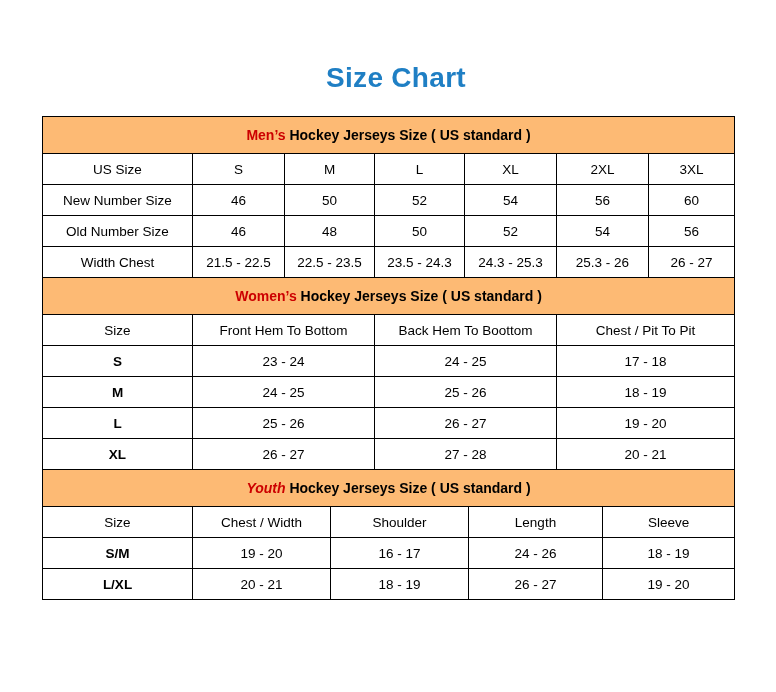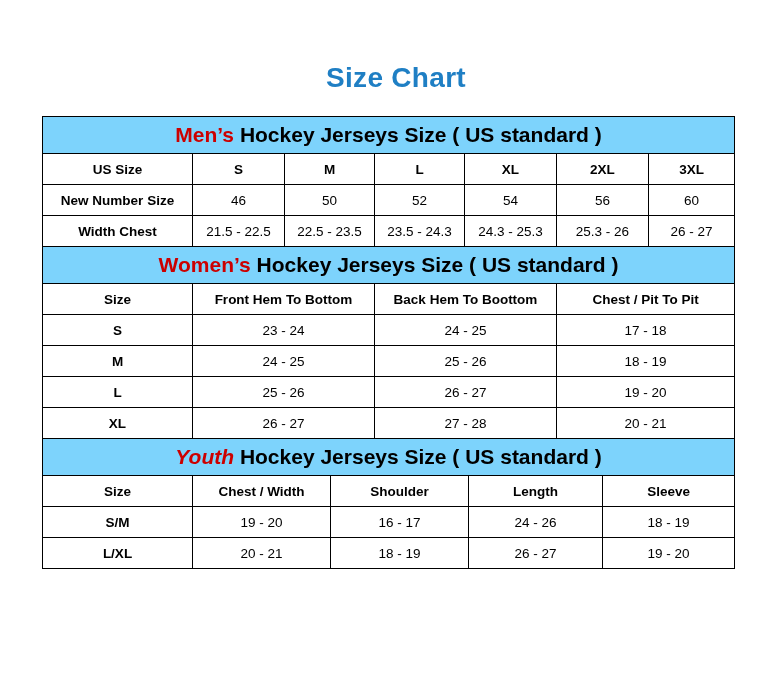--- a/index.html
+++ b/index.html
@@ -41,33 +41,33 @@
   }
   table.chart td {
     border: 1px solid #000000;
     text-align: center;
     vertical-align: middle;
     font-size: 13.5px;
     height: 26px;
     padding: 2px 2px;
   }
   tr.section-row td {
-    background: #7dd3fc;
+    background: #fdba74;
     font-weight: bold;
-    font-size: 21px;
+    font-size: 14px;
     height: 32px;
   }
   .accent-men { color: #cc0000; }
   .accent-women { color: #cc0000; }
   .accent-youth { color: #cc0000; font-style: italic; }
   td.hdr {
-    font-weight: bold;
+    font-weight: normal;
   }
   td.rowlabel {
-    font-weight: bold;
+    font-weight: normal;
   }
   td.rowlabel-b {
     font-weight: bold;
   }
 </style>
 </head>
 <body>
 
 <div class="page">
 
@@ -101,20 +101,29 @@
         <tr>
           <td class="rowlabel">New Number Size</td>
           <td>46</td>
           <td>50</td>
           <td>52</td>
           <td>54</td>
           <td>56</td>
           <td>60</td>
         </tr>
         <tr>
+          <td class="rowlabel">Old Number Size</td>
+          <td>46</td>
+          <td>48</td>
+          <td>50</td>
+          <td>52</td>
+          <td>54</td>
+          <td>56</td>
+        </tr>
+        <tr>
           <td class="rowlabel">Width Chest</td>
           <td>21.5 - 22.5</td>
           <td>22.5 - 23.5</td>
           <td>23.5 - 24.3</td>
           <td>24.3 - 25.3</td>
           <td>25.3 - 26</td>
           <td>26 - 27</td>
         </tr>
       </tbody>
     </table>

